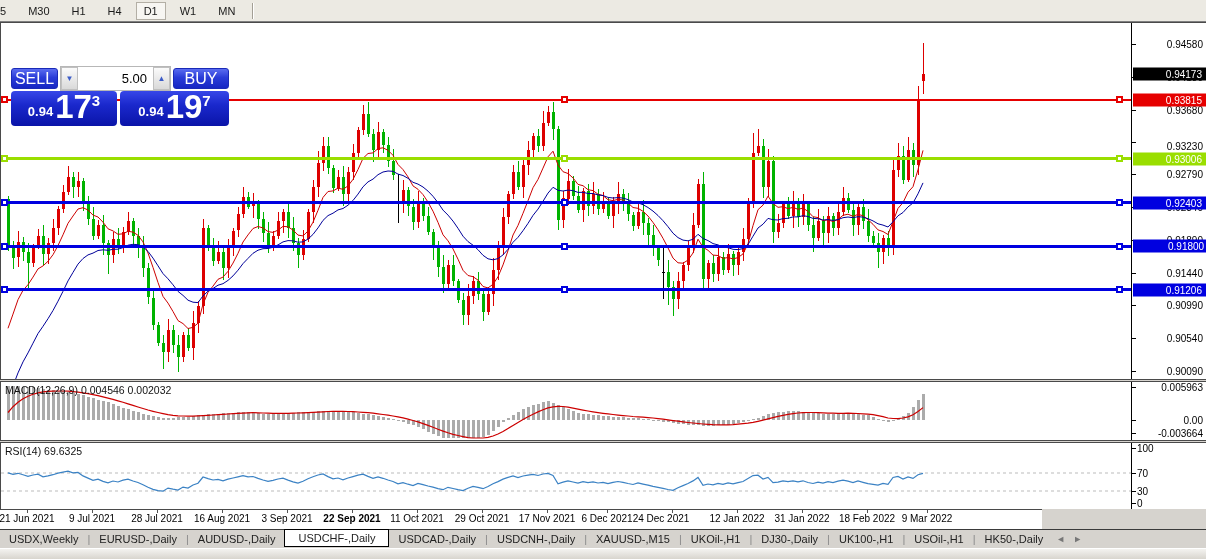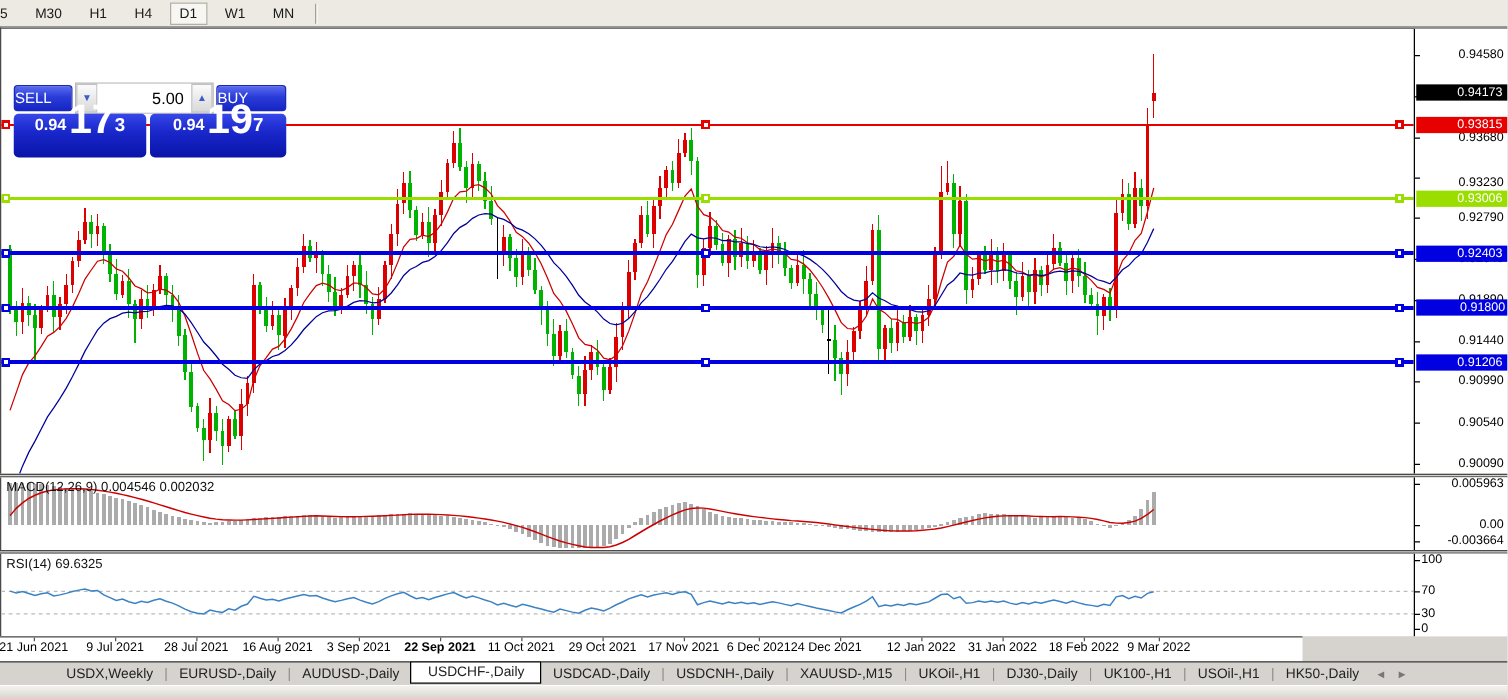--- a/index.html
+++ b/index.html
@@ -31,50 +31,50 @@
            font-size:10px; text-align:right; padding-right:4px; transform:translateY(-50%); }
   .panel-label { position:absolute; left:4px; top:2px; font-size:10.5px; color:#111; z-index:5; }
 
   
   #quote-line { position:absolute; left:6px; top:26px; font-size:11px; color:#000; z-index:6; }
   #quote-line .tri { font-size:8px; position:relative; top:-1px; }
   #quote-line span { margin-right:3px; }
 
   
   #trade-widget { position:absolute; left:10px; top:45px; width:218px; height:58px; z-index:10; }
-  .btn-blue { position:absolute; color:#fff; font-size:12px; 
+  .btn-blue { position:absolute; color:#fff; font-size:16px; text-align:center;
               background:linear-gradient(#5a6cf0,#2a3cd8 45%,#1626c4);
               border-radius:3px; border:1px solid #1a2ab8; }
   #sell-btn { left:0; top:0; width:47px; height:21px; line-height:19px; }
   #buy-btn  { left:162px; top:0; width:56px; height:21px; line-height:19px; }
   #vol-spinner { position:absolute; left:49px; top:-2px; width:111px; height:25px;
                  border:1px solid #b7b7b7; background:#fff; display:flex; }
   .spin-btn { width:17px; background:linear-gradient(#fbfbfb,#d9d9d9); border:1px solid #c0c0c0;
               font-size:8px; color:#3c5cc8; text-align:center; line-height:21px; }
   #vol-field { flex:1; border:none; font-size:13px; text-align:right; padding-right:6px; color:#000;
                font-family:"Liberation Sans",sans-serif; width:40px; }
   .price-panel { position:absolute; top:23px; height:35px; color:#fff; border-radius:4px;
                  background:linear-gradient(#3747e8,#1a28cc 40%,#0a14a8);
-                 display:flex; align-items:flex-end; justify-content:center; padding-bottom:16px; }
+                 display:flex; align-items:flex-end; justify-content:center; padding-bottom:4px; }
   #sell-panel { left:0; width:106px; }
   #buy-panel  { left:109px; width:109px; }
   .pp-small { font-size:13px; font-weight:bold; margin:0 2px 3px 0; }
   .pp-big   { font-size:33px; font-weight:bold; line-height:30px; }
   .pp-sup   { font-size:15px; font-weight:bold; align-self:flex-start; margin-top:1px; }
 
   
   #date-axis { position:absolute; left:0; top:509px; width:1042px; height:20px;
                background:#fff; border-top:1px solid #4a4a4a; }
   .date-label { position:absolute; top:3px; width:70px; margin-left:-35px; text-align:center;
                 font-size:10px; color:#000; white-space:nowrap; }
   .date-tick { position:absolute; top:0; width:1px; height:3px; background:#555; }
 
   
   #tabbar { position:absolute; left:0; top:529px; width:1206px; height:19px;
-            background:#d6d3ce; border-top:1px solid #3a3a3a; display:flex; align-items:center;padding-left:44px; }
+            background:#d6d3ce; border-top:1px solid #3a3a3a; display:flex; align-items:center; }
   .tab { font-size:11px; color:#222; padding:2px 9px; white-space:nowrap; }
   .tab.active { background:#fff; border:1px solid #000; padding:2px 13px; margin-top:-2px; }
   .tab-sep { color:#8a8a8a; font-size:11px; }
   #tab-arrows { margin-left:4px; display:flex; gap:8px; }
   .tab-arrow { font-size:9px; color:#777; }
 
   #statusbar { position:absolute; left:0; top:548px; width:1206px; height:11px;
                background:linear-gradient(#f4f3f0,#d8d5ce); border-top:1px solid #fff; }
 </style>
 </head>

